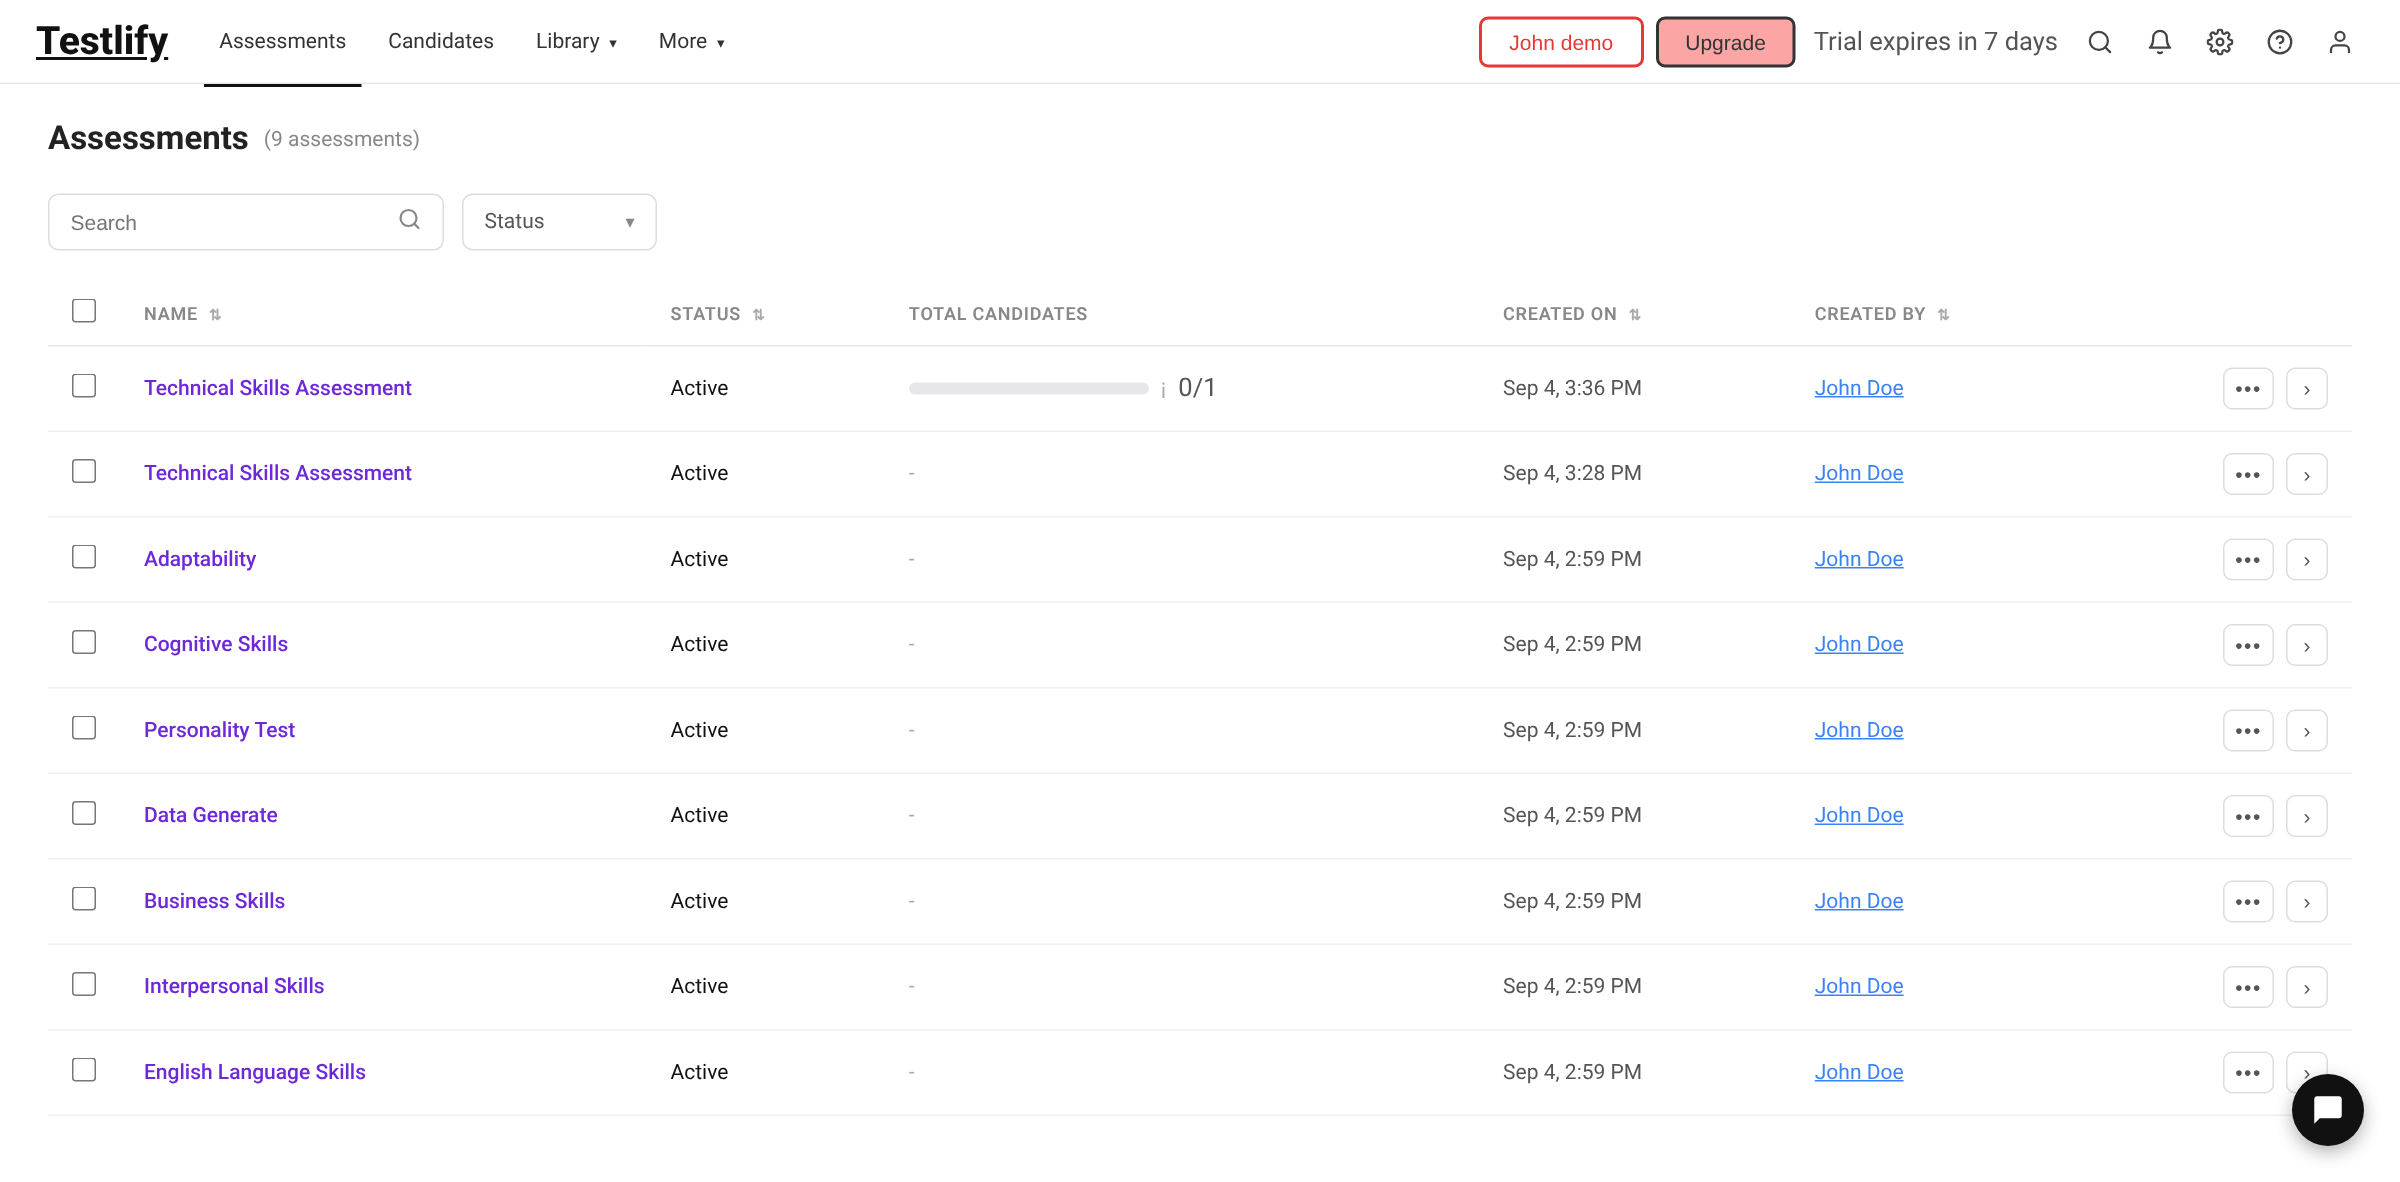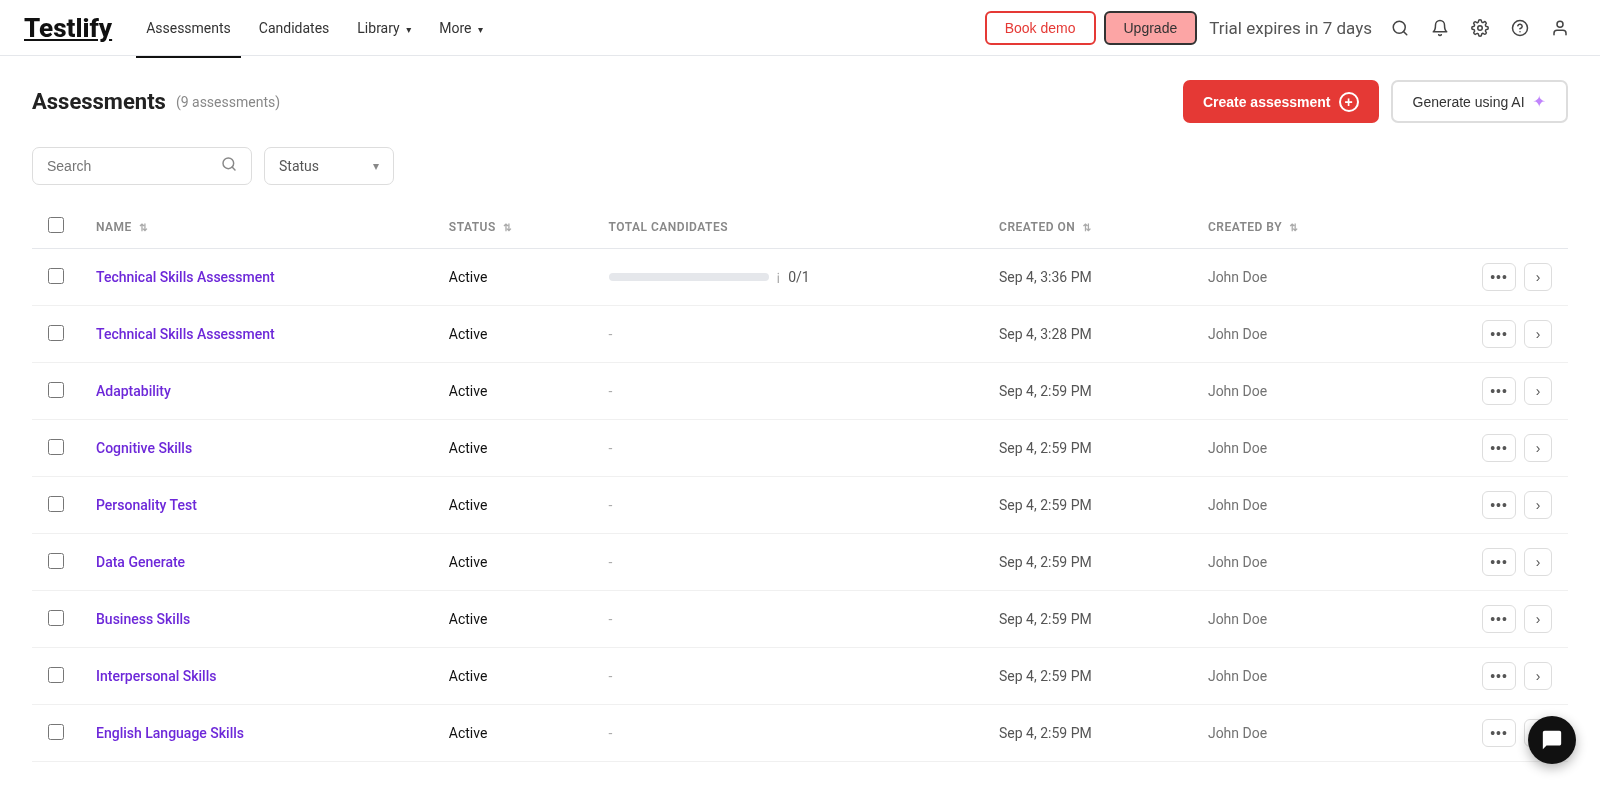--- a/index.html
+++ b/index.html
@@ -70,21 +70,21 @@
       border: 2px solid #ddd; border-radius: 7px; font-size: 14px; font-weight: 500;
       cursor: pointer;
     }
     .sparkle { color: #c084fc; font-size: 16px; }
 
     
     .filters { display: flex; gap: 12px; margin-bottom: 20px; }
     .search-box {
       display: flex; align-items: center; gap: 6px;
       border: 1px solid #ddd; border-radius: 7px; padding: 8px 14px;
-      width: 220px; background: #fff;
+      width: 264px; background: #fff;
     }
     .search-box input {
       border: none; outline: none; font-size: 14px; color: #333;
       background: transparent; width: 100%;
     }
     .search-icon { color: #888; font-size: 16px; }
     .status-dropdown {
       display: flex; align-items: center; gap: 8px;
       border: 1px solid #ddd; border-radius: 7px; padding: 8px 14px;
       cursor: pointer; background: #fff; min-width: 130px;
@@ -107,24 +107,24 @@
     tbody td { padding: 14px 16px; vertical-align: middle; }
     .td-check { width: 40px; }
     .assessment-name { font-weight: 500; color: #6d28d9; }
     .status-active { color: #111; }
     .total-cands { display: flex; align-items: center; gap: 8px; }
     .progress-bar-wrap {
       width: 160px; height: 8px; background: #e5e7eb; border-radius: 4px; overflow: hidden;
     }
     .progress-bar { height: 100%; background: #d1d5db; border-radius: 4px; }
     .info-icon { color: #aaa; font-size: 14px; cursor: pointer; }
-    .cand-count { font-size: 14px; color: #555; }
+    .cand-count { font-size: 17px; color: #555; }
     .dash { color: #aaa; }
     .created-on { color: #555; }
-    .created-by { color: #737373; }
+    .created-by { color: #3b82f6; text-decoration: underline; }
     .row-actions { display: flex; align-items: center; gap: 8px; justify-content: flex-end; }
     .dots-btn {
       width: 34px; height: 28px; border: 1px solid #ddd; border-radius: 6px;
       display: flex; align-items: center; justify-content: center;
       cursor: pointer; background: #fff; font-size: 14px; color: #555; letter-spacing: 1px;
     }
     .arrow-btn {
       width: 28px; height: 28px; border: 1px solid #ddd; border-radius: 6px;
       display: flex; align-items: center; justify-content: center;
       cursor: pointer; background: #fff; font-size: 14px; color: #555;
@@ -157,21 +157,21 @@
     <span>Library</span>
     <span class="nav-link-arrow">▾</span>
   </div>
   <div class="nav-link">
     <span>More</span>
     <span class="nav-link-arrow">▾</span>
   </div>
 
   <div class="nav-spacer"></div>
 
-  <button class="btn-book-demo">Book demo</button>
+  <button class="btn-book-demo">John demo</button>
   <button class="btn-upgrade">Upgrade</button>
   <span class="trial-badge">Trial expires in 7 days</span>
 
   <div class="nav-icon">
     <svg width="18" height="18" viewBox="0 0 24 24" fill="none" stroke="currentColor" stroke-width="2" stroke-linecap="round" stroke-linejoin="round">
         <circle cx="11" cy="11" r="8"></circle>
         <line x1="21" y1="21" x2="16.65" y2="16.65"></line>
       </svg>
   </div>
   <div class="nav-icon">
@@ -200,30 +200,20 @@
       </svg>
   </div>
 </nav>
 
 <div class="main">
 
   <div class="page-header">
     <div class="page-title-area">
       <h1 class="page-title">Assessments</h1>
       <span class="assessment-count">(9 assessments)</span>
-    </div>
-    <div class="header-actions">
-      <button class="btn-create">
-        <span>Create assessment</span>
-        <div class="btn-create-plus">+</div>
-      </button>
-      <button class="btn-generate">
-        <span>Generate using AI</span>
-        <span class="sparkle">✦</span>
-      </button>
     </div>
   </div>
 
   <div class="filters">
     <div class="search-box">
       <input type="text" placeholder="Search" style="">
       <span class="search-icon">
         <svg width="16" height="16" viewBox="0 0 24 24" fill="none" stroke="currentColor" stroke-width="2.2" stroke-linecap="round" stroke-linejoin="round">
             <circle cx="11" cy="11" r="8"></circle>
             <line x1="21" y1="21" x2="16.65" y2="16.65"></line>

